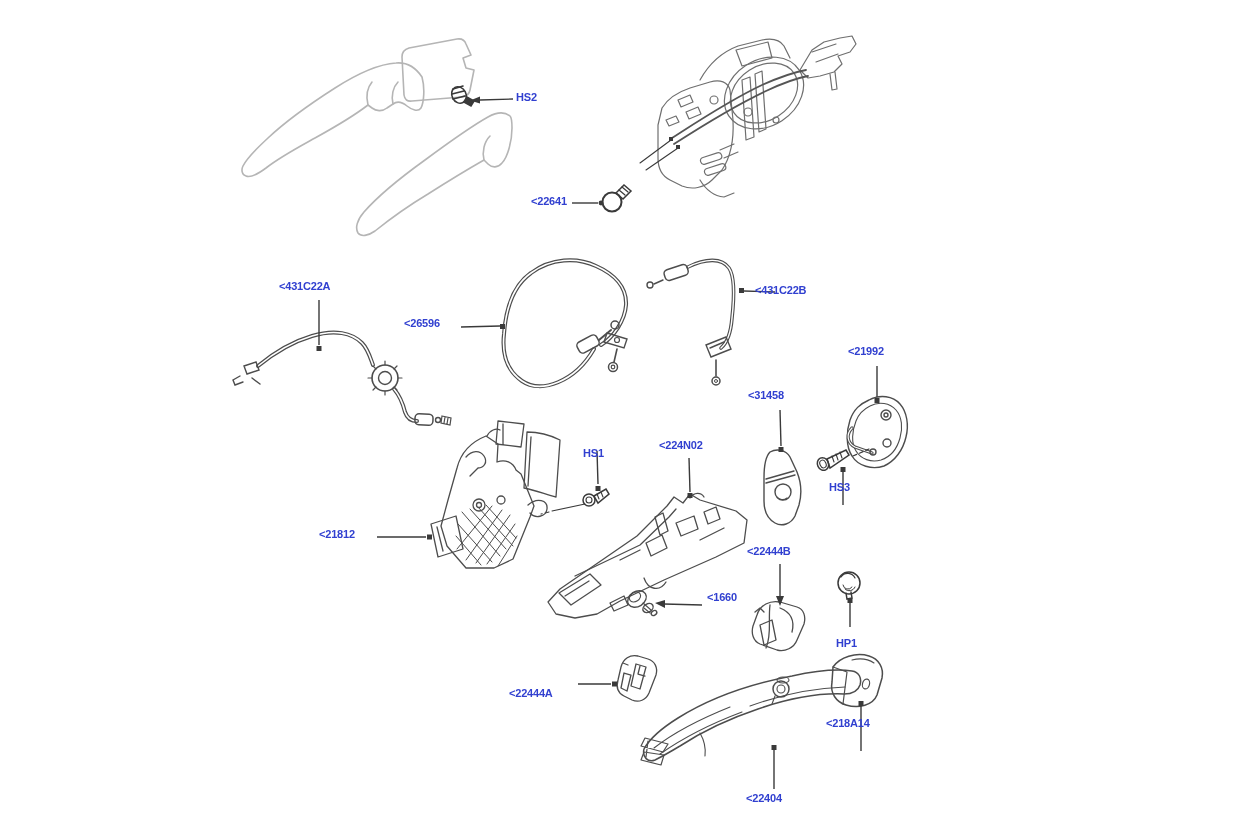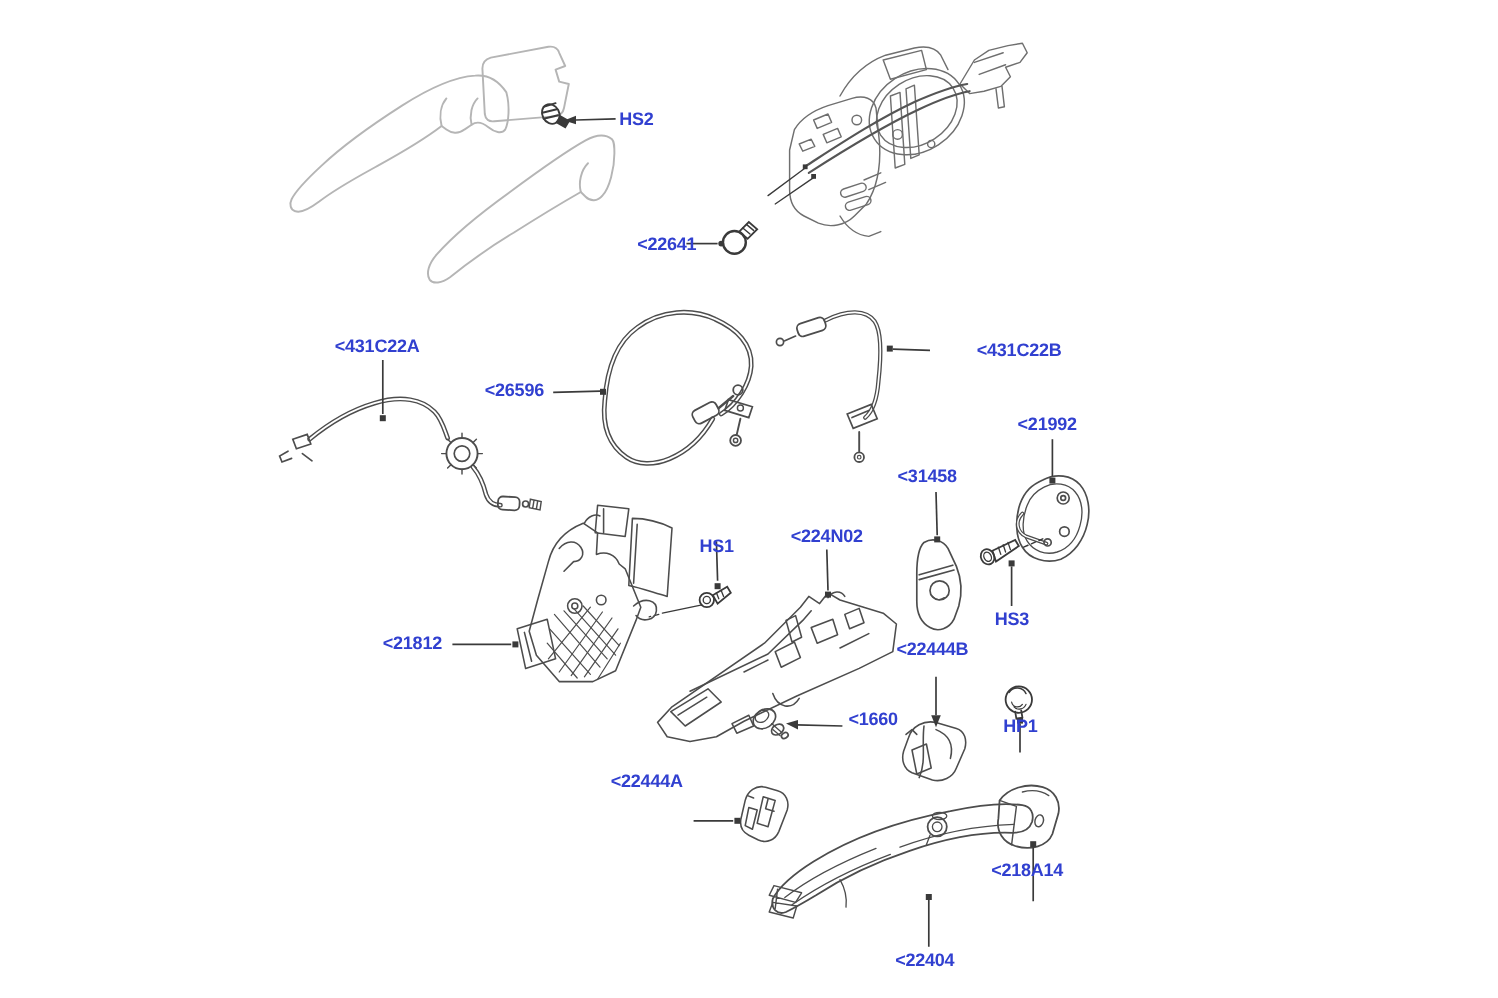--- a/index.html
+++ b/index.html
@@ -2,21 +2,21 @@
 <html><head>
 <meta charset="utf-8">
 <style>
   html,body{margin:0;padding:0;background:#ffffff;}
   .stage{
     position:relative;width:1248px;height:832px;background:#ffffff;
     overflow:hidden;font-family:"Liberation Sans",sans-serif;
   }
   .art{position:absolute;left:0;top:0;}
   .lbl{
-    position:absolute;color:#3140d0;font-weight:bold;font-size:15px;
+    position:absolute;color:#3140d0;font-weight:bold;font-size:11px;
     letter-spacing:-0.2px;white-space:nowrap;line-height:1;cursor:pointer;
   }
 </style>
 </head>
 <body>
 
 <div class="stage">
 
   <svg class="art" width="1248" height="832" viewBox="0 0 1248 832">
 
@@ -284,26 +284,26 @@
     <g stroke="#3a3a3a" stroke-width="1.4">
       <line x1="861" y1="751" x2="861" y2="706"></line>
       <rect x="858.5" y="701" width="5" height="5" fill="#3a3a3a" stroke="none"></rect>
     </g>
   </svg>
 
   <div class="lbl" style="left:516px;top:92px">HS2</div>
   <div class="lbl" style="left:531px;top:196px">&lt;22641</div>
   <div class="lbl" style="left:279px;top:281px">&lt;431C22A</div>
   <div class="lbl" style="left:404px;top:318px">&lt;26596</div>
-  <div class="lbl" style="left:814px;top:285px">&lt;431C22B</div>
+  <div class="lbl" style="left:755px;top:285px">&lt;431C22B</div>
   <div class="lbl" style="left:848px;top:346px">&lt;21992</div>
   <div class="lbl" style="left:748px;top:390px">&lt;31458</div>
   <div class="lbl" style="left:583px;top:448px">HS1</div>
   <div class="lbl" style="left:659px;top:440px">&lt;224N02</div>
-  <div class="lbl" style="left:829px;top:509px">HS3</div>
+  <div class="lbl" style="left:829px;top:482px">HS3</div>
   <div class="lbl" style="left:319px;top:529px">&lt;21812</div>
-  <div class="lbl" style="left:747px;top:534px">&lt;22444B</div>
+  <div class="lbl" style="left:747px;top:546px">&lt;22444B</div>
   <div class="lbl" style="left:707px;top:592px">&lt;1660</div>
-  <div class="lbl" style="left:836px;top:598px">HP1</div>
-  <div class="lbl" style="left:509px;top:644px">&lt;22444A</div>
+  <div class="lbl" style="left:836px;top:638px">HP1</div>
+  <div class="lbl" style="left:509px;top:688px">&lt;22444A</div>
   <div class="lbl" style="left:826px;top:718px">&lt;218A14</div>
   <div class="lbl" style="left:746px;top:793px">&lt;22404</div>
 </div>
 
 </body></html>

